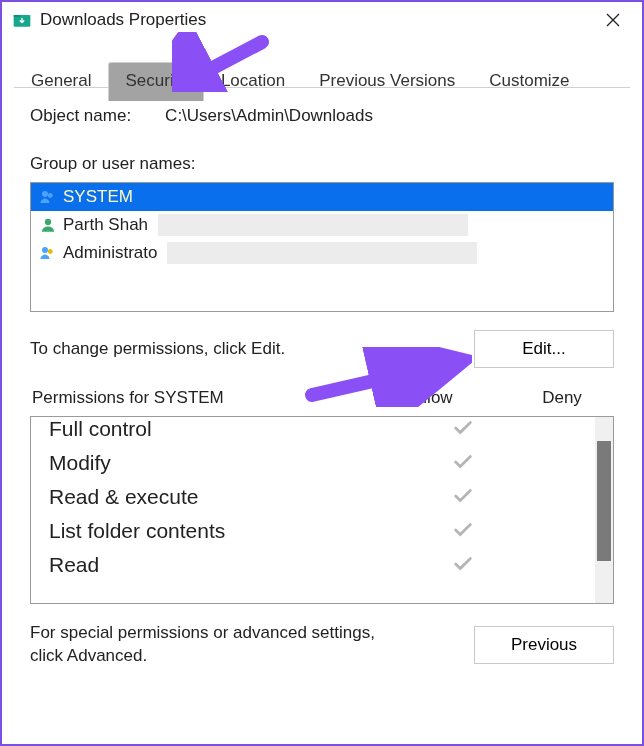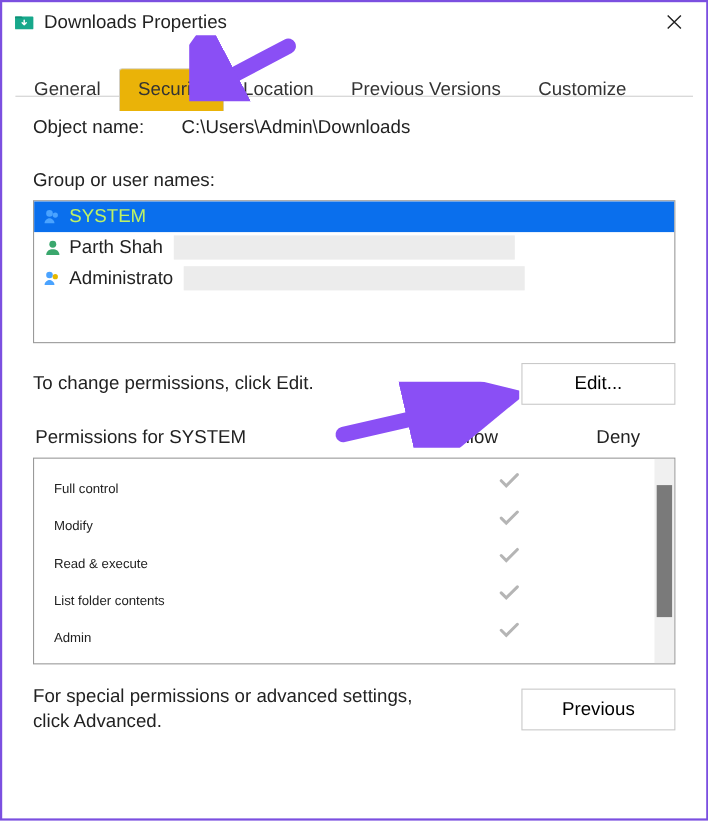--- a/index.html
+++ b/index.html
@@ -48,21 +48,21 @@
     padding: 8px 16px 10px 16px;
     border: 1px solid transparent;
     border-bottom: none;
     position: relative;
     top: 14px;
     color: #333;
     cursor: default;
   }
   .tab.active {
     border-color: #d0d0d0;
-    background: #eab308;
+    background: #a3a3a3;
     border-top-left-radius: 3px;
     border-top-right-radius: 3px;
   }
   
   .content { padding: 18px 28px 0 28px; }
   .row-obj {
     display: flex;
     gap: 34px;
     margin-bottom: 28px;
     font-size: 17px;
@@ -78,21 +78,21 @@
   .user-row {
     display: flex;
     align-items: center;
     height: 28px;
     padding-left: 8px;
     font-size: 17px;
     gap: 6px;
   }
   .user-row.selected {
     background: #0a6fed;
-    color: #bef264;
+    color: #fef9c3;
   }
   .user-icon {
     width: 18px; height: 18px;
     display: inline-flex;
   }
   .user-row .redact {
     background: #ececec;
     height: 22px;
     margin-left: 4px;
   }
@@ -135,24 +135,24 @@
     width: 18px;
     background: #f0f0f0;
   }
   .perm-thumb {
     position: absolute; right: 2px; width: 14px;
     top: 24px; height: 120px;
     background: #7a7a7a;
   }
   .perm-row {
     display: flex;
-    align-items: flex-end;
+    align-items: flex-start;
     height: 34px;
     padding-left: 18px;
-    font-size: 12px;
+    font-size: 21px;
   }
   .perm-row .p-name { flex: 1; }
   .perm-row .p-allow { width: 100px; text-align: center; color: #b5b5b5; }
   .perm-row .p-deny  { width: 100px; text-align: center; }
   .checkmark svg { width: 22px; height: 22px; }
   
   .adv-row {
     display: flex;
     align-items: center;
     justify-content: space-between;
@@ -271,21 +271,21 @@
       <span class="p-deny"></span>
     </div>
     <div class="perm-row">
       <span class="p-name">List folder contents</span>
       <span class="p-allow checkmark"><svg viewBox="0 0 24 24">
             <path d="M4 12 l5 5 L20 6" stroke="#b5b5b5" stroke-width="3" fill="none" stroke-linecap="round"></path>
           </svg></span>
       <span class="p-deny"></span>
     </div>
     <div class="perm-row">
-      <span class="p-name">Admin</span>
+      <span class="p-name">Read</span>
       <span class="p-allow checkmark"><svg viewBox="0 0 24 24">
             <path d="M4 12 l5 5 L20 6" stroke="#b5b5b5" stroke-width="3" fill="none" stroke-linecap="round"></path>
           </svg></span>
       <span class="p-deny"></span>
     </div>
     <div class="perm-scroll">
       <div class="perm-thumb"></div>
     </div>
   </div>
 

